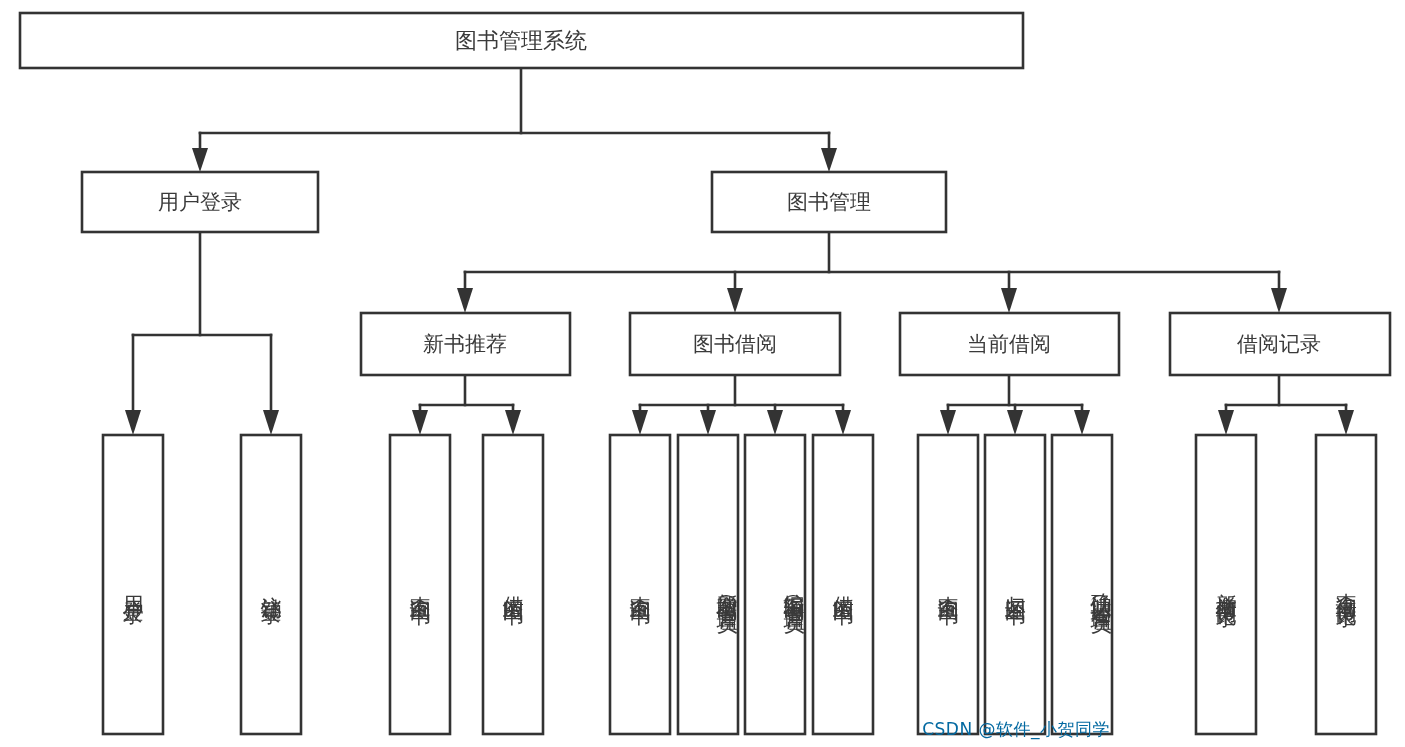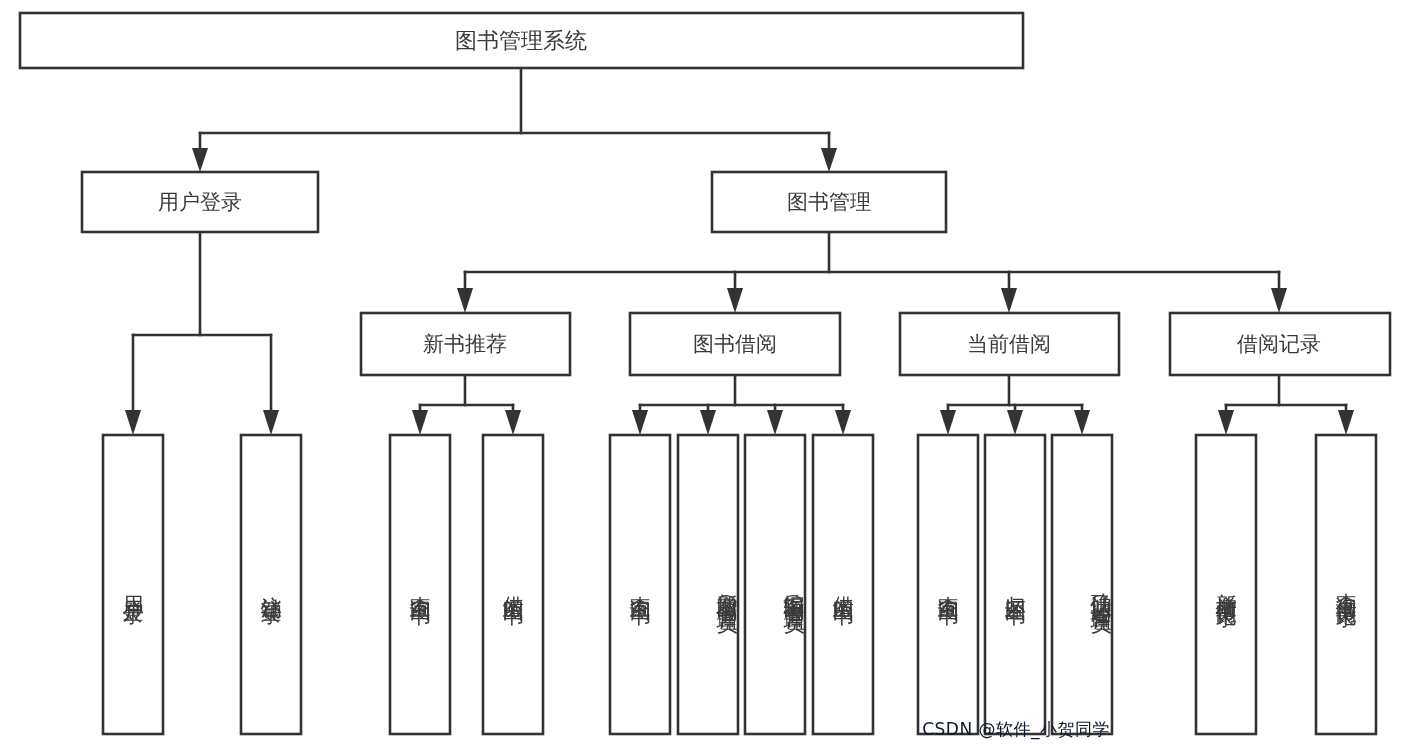--- a/index.html
+++ b/index.html
@@ -70,21 +70,21 @@
     text-align: center;
     white-space: nowrap;
     pointer-events: none;
   }
   .watermark {
     position: absolute;
     right: 8px;
     bottom: 6px;
     font-family: "DejaVu Sans", "Liberation Sans", sans-serif;
     font-size: 17px;
-    color: #0f172a;
+    color: #0369a1;
     letter-spacing: 0.5px;
     white-space: nowrap;
   }
 </style>
 </head>
 <body>
 
 <div id="diagram-root">
 
   <svg id="tree-svg" viewBox="0 0 1405 747">

